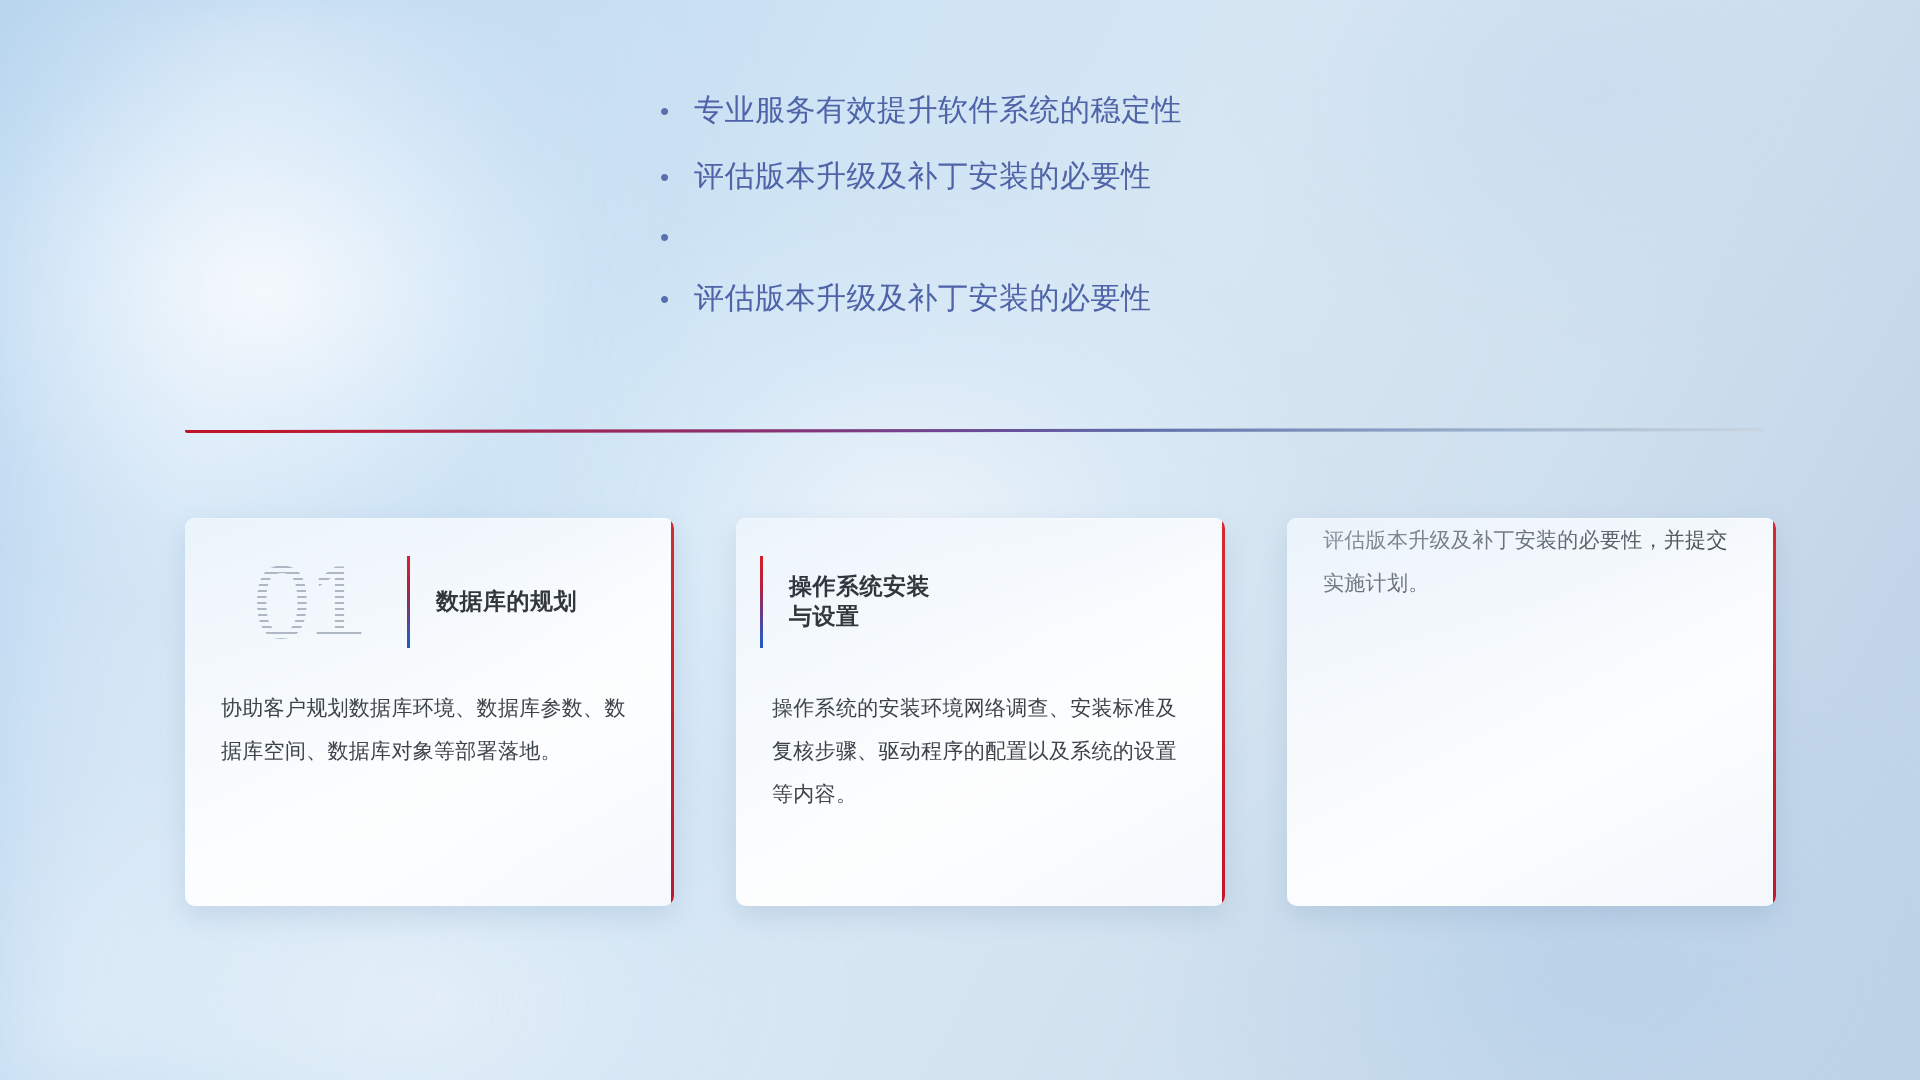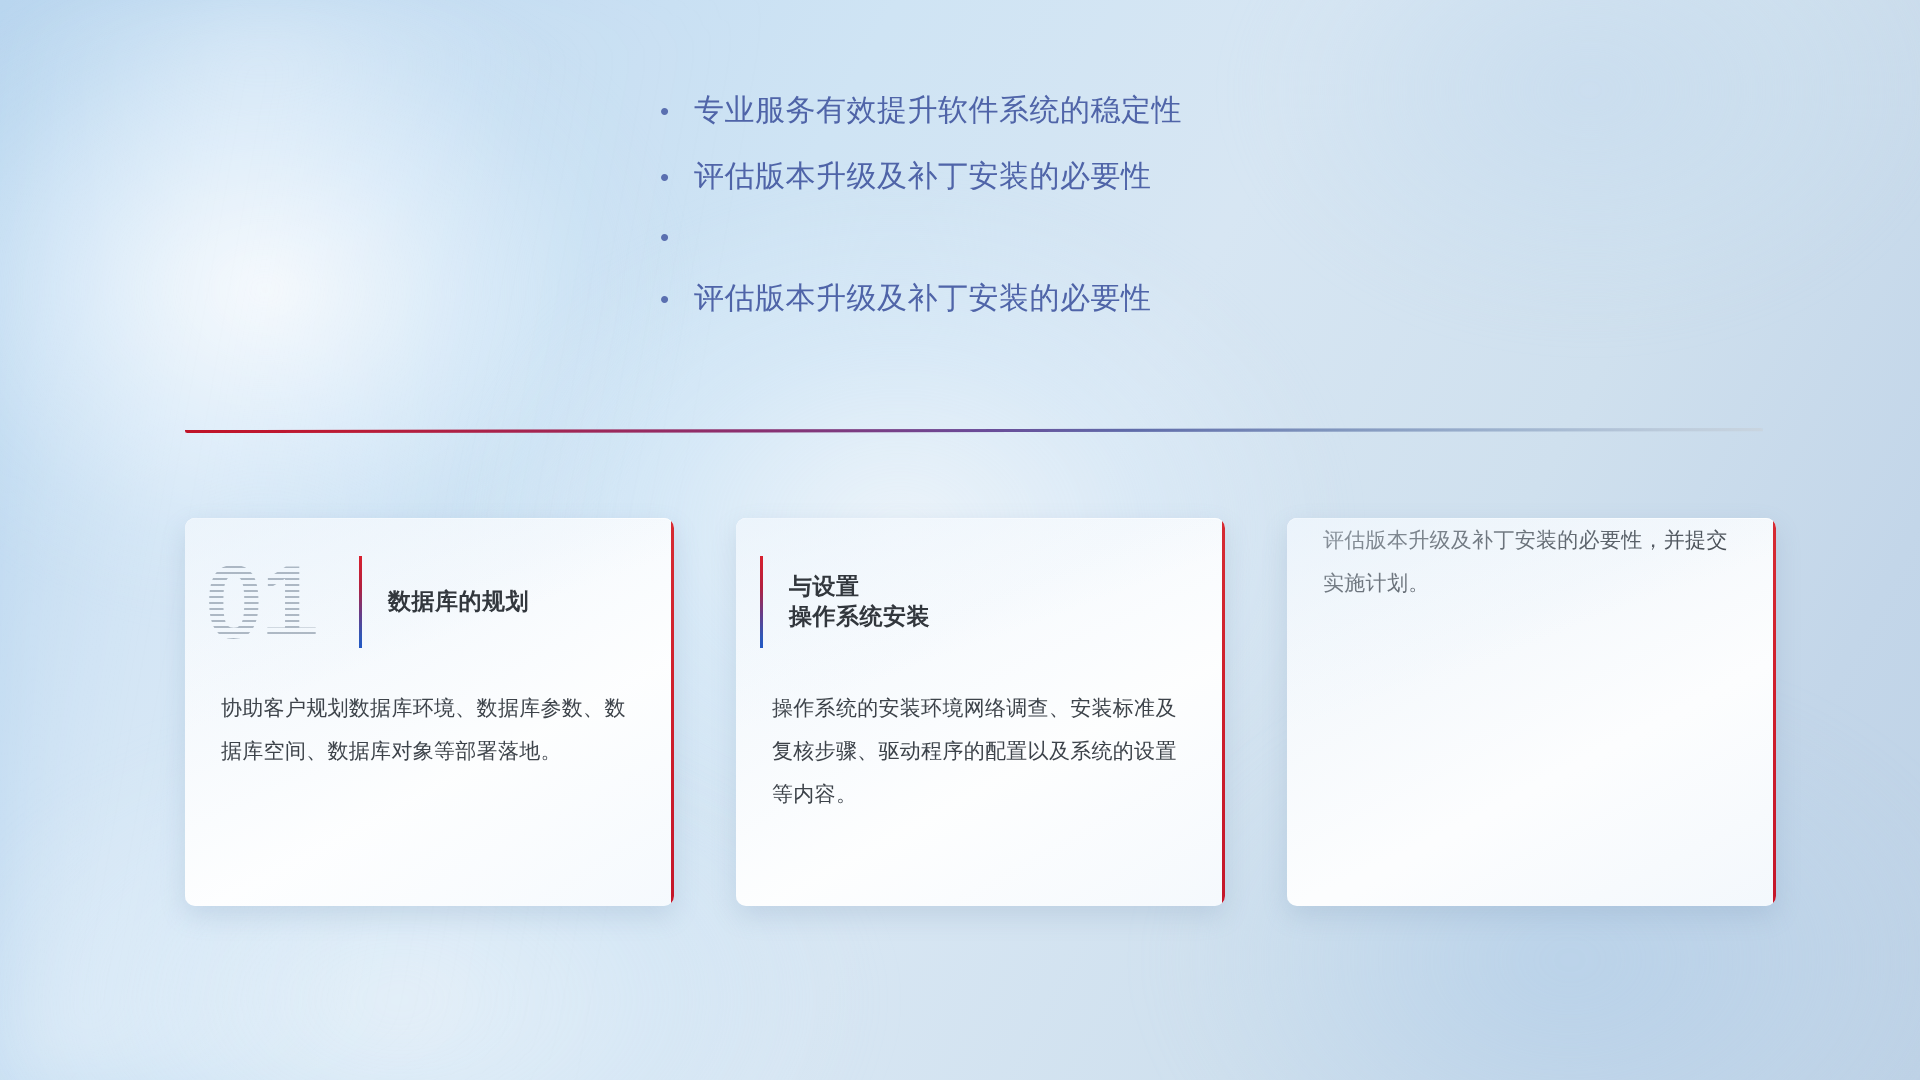--- a/index.html
+++ b/index.html
@@ -109,33 +109,34 @@
   .card-head{
     position:relative;
     display:flex; align-items:center;
     height:168px;
     padding:0 26px 0 20px;
   }
   .ghost-num{
     position:relative;
     width:150px; flex:0 0 150px;
     height:120px;
-    font-size:104px; font-weight:700;
+    font-size:104px; font-weight:400;
     line-height:120px;
     color:#93a4b6;
     letter-spacing:-2px;
     opacity:.55;
     
     -webkit-background-clip:text; background-clip:text;
     color:transparent;
     background-image:repeating-linear-gradient(
       180deg,
       rgba(110,126,144,.95) 0px, rgba(110,126,144,.95) 2px,
       rgba(255,255,255,0) 2px, rgba(255,255,255,0) 6px
     );
+    margin-left:48px;
   }
   .title-bar{
     width:3px; height:92px; flex:0 0 3px;
     margin:0 26px 0 4px;
     background:linear-gradient(180deg,#d8202e 0%, #b3203f 34%, #6a3b85 62%, #2f58b8 88%, #2358c4 100%);
   }
   .card-title{
     font-size:23px;
     line-height:1.30;
     color:#32373d;
@@ -199,22 +200,22 @@
         <div>数据库的规划</div>
       </div>
     </div>
     <div class="card-body">协助客户规划数据库环境、数据库参数、数据库空间、数据库对象等部署落地。</div>
   </div>
 
   <div class="card">
     <div class="card-head">
       <div class="title-bar"></div>
       <div class="card-title">
+        <div>操作系统安装</div>
         <div>与设置</div>
-        <div>操作系统安装</div>
       </div>
     </div>
     <div class="card-body">操作系统的安装环境网络调查、安装标准及复核步骤、驱动程序的配置以及系统的设置等内容。</div>
   </div>
 
   <div class="card">
     <div class="card-body">评估版本升级及补丁安装的必要性，并提交实施计划。</div>
   </div>
 
 </div>

